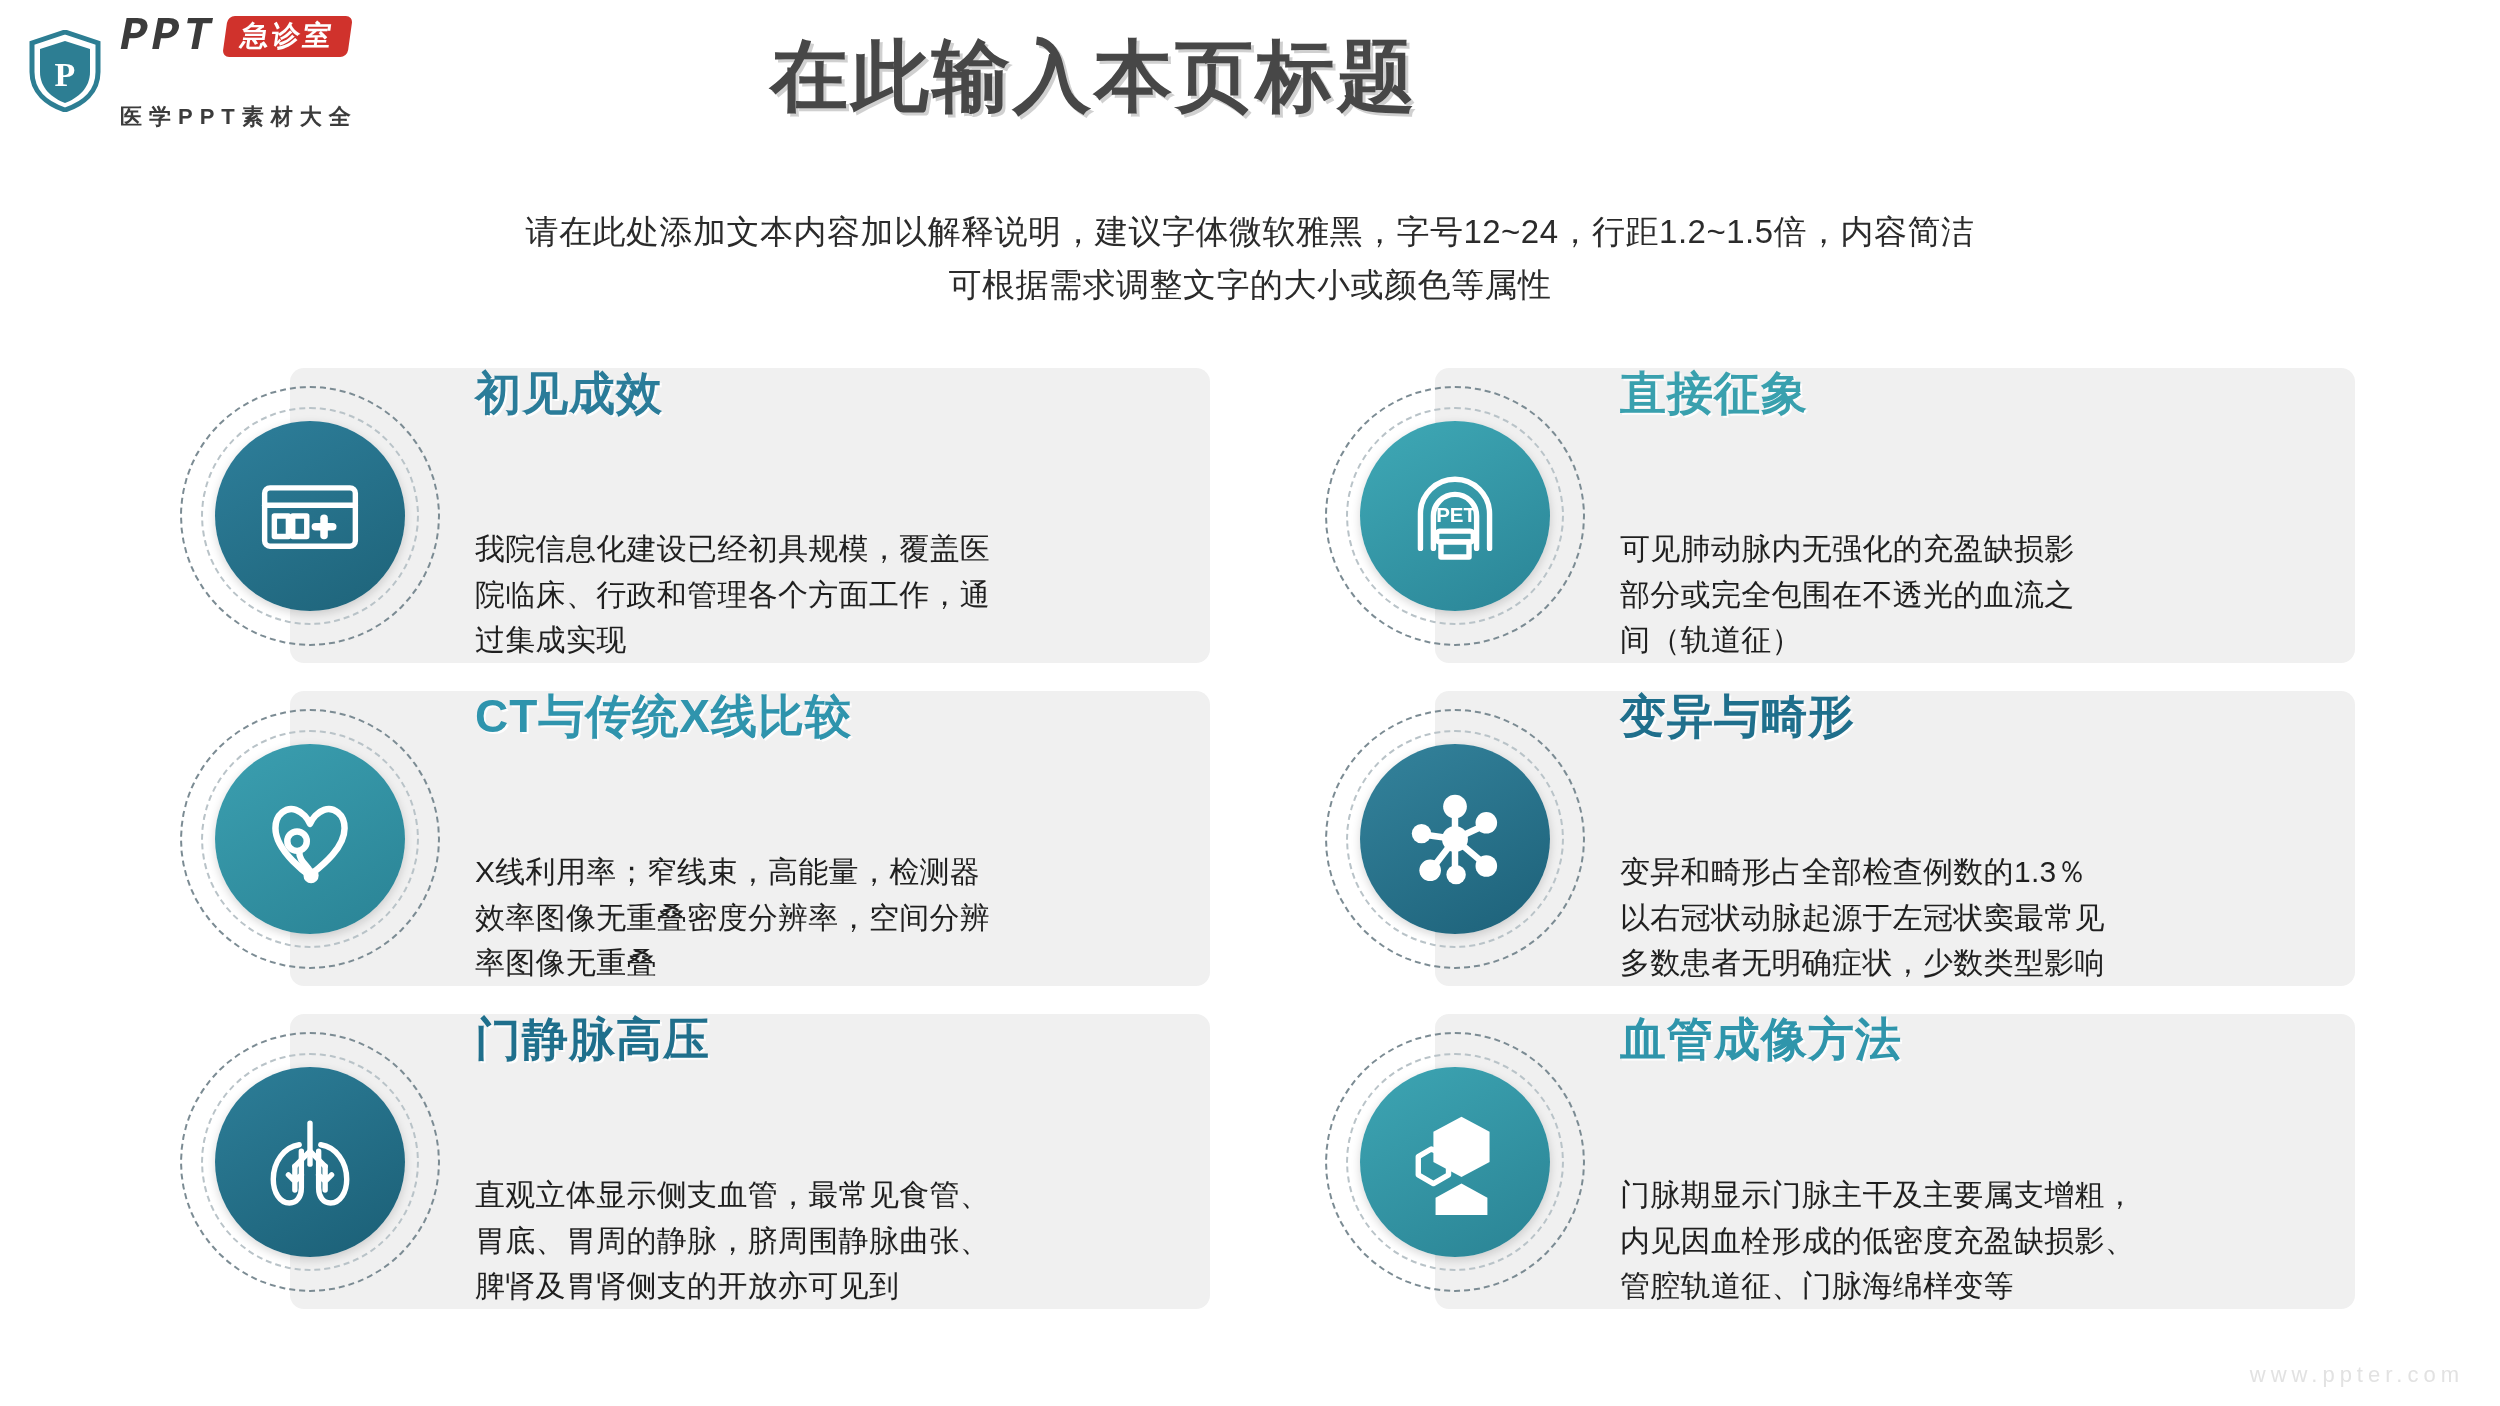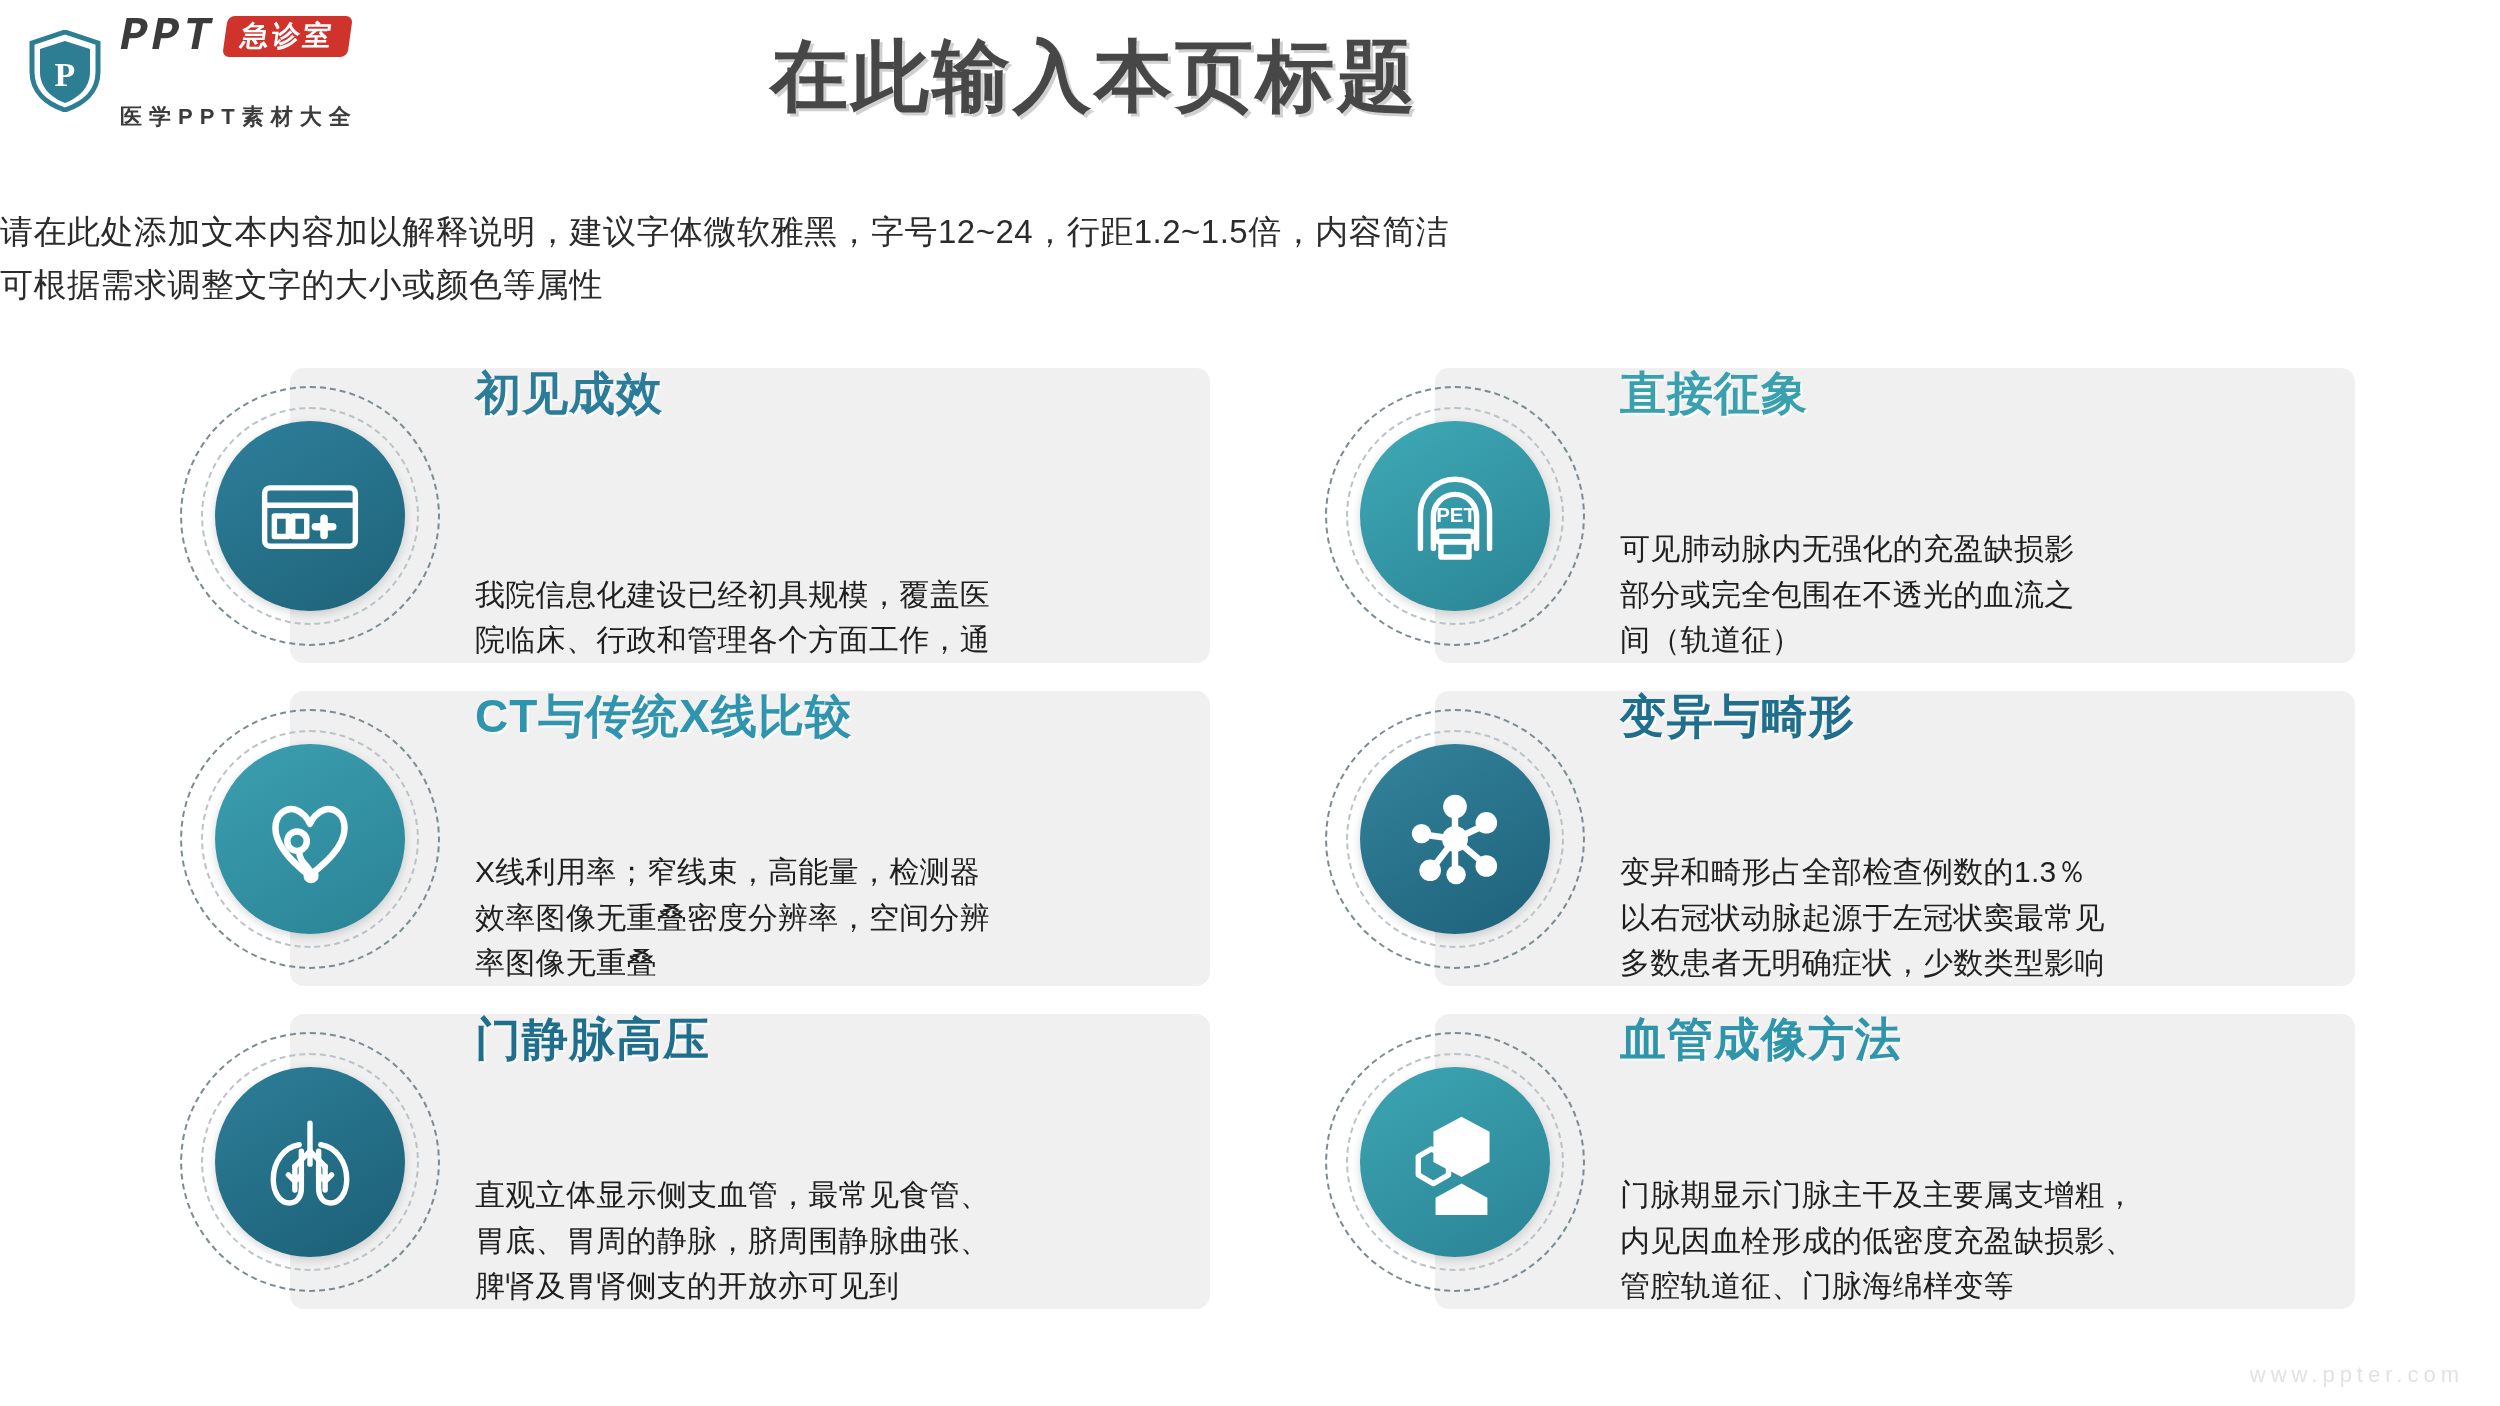--- a/index.html
+++ b/index.html
@@ -33,21 +33,21 @@
   }
 
   
   #page-title {
     position:absolute; top:36px; left:0; width:2188px; text-align:center;
     font-size:78px; font-weight:bold; color:#474747; letter-spacing:3px;
     text-shadow:3px 3px 0 rgba(170,170,170,0.55);
     line-height:1.05;
   }
   #subtitle {
-    position:absolute; top:205px; left:0; width:2500px; 
+    position:absolute; top:205px; left:0; width:2500px; text-align:center;
     font-size:33px; color:#2b2b2b; line-height:1.62; letter-spacing:0.5px;
   }
   #subtitle div { white-space:nowrap; }
 
   
   #grid {
     position:absolute; left:175px; top:368px;
     width:2180px;
     display:grid;
     grid-template-columns:1fr 1fr;
@@ -144,20 +144,21 @@
       <line x1="63" y1="52" x2="63" y2="68" stroke-width="7"></line>
       <line x1="55" y1="60" x2="71" y2="60" stroke-width="7"></line>
     </svg>
         </div>
       </div>
       <div class="card-text">
         <div class="card-title" style="color: rgb(42, 124, 153);">初见成效</div>
         <div class="card-body">
           <div>我院信息化建设已经初具规模，覆盖医</div>
           <div>院临床、行政和管理各个方面工作，通</div>
+          <div>过集成实现</div>
         </div>
       </div>
     </div>
     <div class="card">
       <div class="card-bg"></div>
       <div class="icon-wrap">
         <div class="ring-outer"></div>
         <div class="ring-inner"></div>
         <div class="icon-circle" style="background: linear-gradient(150deg, rgb(63, 169, 182), rgb(42, 132, 150));">
     <svg viewBox="0 0 100 100" fill="none" stroke="#fff" stroke-width="5" stroke-linecap="round" stroke-linejoin="round">

